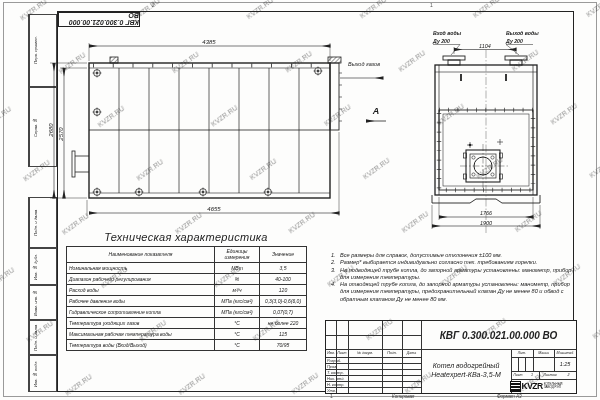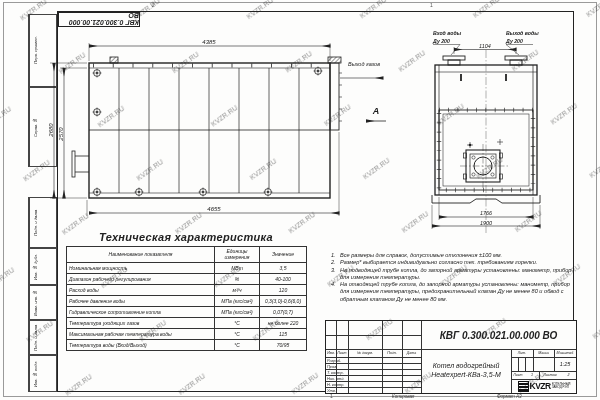--- a/index.html
+++ b/index.html
@@ -11,21 +11,21 @@
       display:flex;align-items:center;justify-content:center;transform:rotate(180deg);
       font-size:7px;font-style:italic;font-weight:bold;background:#fdfdfc;}
   .zone{position:absolute;top:2px;font-size:5px;color:#555;}
   .zone-b{position:absolute;bottom:1px;font-size:5px;color:#555;}
   .stamp{position:absolute;left:28px;width:29px;border:1px solid #444;box-sizing:border-box;background:#fdfdfc;}
   .stamp .lbl{position:absolute;left:0;top:0;bottom:0;width:10px;border-right:1px solid #444;
       display:flex;align-items:center;justify-content:center;
       writing-mode:vertical-rl;transform:rotate(180deg);font-size:4.2px;font-style:italic;white-space:nowrap;}
   
   .spec{position:absolute;left:66px;top:231px;width:240px;}
-  .spec-title{font-style:italic;font-weight:bold;font-size:11px;text-align:center;margin-bottom:3px;letter-spacing:0.3px;}
+  .spec-title{font-style:italic;font-weight:normal;font-size:11px;text-align:center;margin-bottom:3px;letter-spacing:0.3px;}
   table.spec-t{border-collapse:collapse;width:100%;table-layout:fixed;}
   .spec-t th,.spec-t td{border:1px solid #333;font-weight:normal;font-style:italic;
       padding:0 2px;overflow:hidden;white-space:nowrap;}
   .spec-t th{font-size:5px;text-align:center;height:15px;white-space:normal;line-height:1.15;}
   .spec-t td{font-size:5px;height:10px;}
   .spec-t td.c{text-align:center;}
   
   .notes{position:absolute;left:331px;top:252px;width:243px;font-size:5.6px;font-style:italic;line-height:1.3;}
   .note{display:flex;}
   .note .n{width:9px;flex:none;}
@@ -35,21 +35,21 @@
   .tb .vl,.tb .hl{position:absolute;background:#333;}
   .tb .vl{width:1px;top:0;bottom:0;}
   .tb .hl{height:1px;left:0;}
   .tb .cell{position:absolute;overflow:hidden;font-style:italic;}
   .tb .hdr{font-size:3.6px;display:flex;align-items:center;justify-content:center;}
   .tb .role{font-size:3.9px;display:flex;align-items:center;padding-left:1px;}
   .docnum{position:absolute;left:95px;top:0;width:155px;height:28px;display:flex;align-items:center;justify-content:center;
       font-size:10px;font-weight:bold;font-style:italic;}
   .pname{position:absolute;left:95px;top:28px;width:90px;height:44px;display:flex;flex-direction:column;
       align-items:center;justify-content:center;font-size:7px;font-style:italic;line-height:1.25;text-align:center;}
-  .logo{position:absolute;left:186px;top:58px;width:64px;height:14px;display:flex;align-items:center;justify-content:center;gap:1px;}
+  .logo{position:absolute;left:178px;top:58px;width:64px;height:14px;display:flex;align-items:center;justify-content:center;gap:1px;}
   .logo-ico{width:9px;height:9px;background:
       repeating-linear-gradient(0deg,#111 0 2px,#fff 2px 3px),#111;border:1px solid #111;}
   .logo-txt{font-size:8.5px;font-weight:bold;letter-spacing:-0.5px;color:#111;}
   .logo-sub{font-size:3px;line-height:1.1;color:#111;}
   .bottom-lbl{position:absolute;font-size:4.5px;font-style:italic;color:#333;}
   svg text{font-family:"Liberation Sans",sans-serif;fill:#1c1c1c;}
   .wm{position:absolute;inset:0;pointer-events:none;opacity:0.5;}
 </style>
 </head>
 <body>

